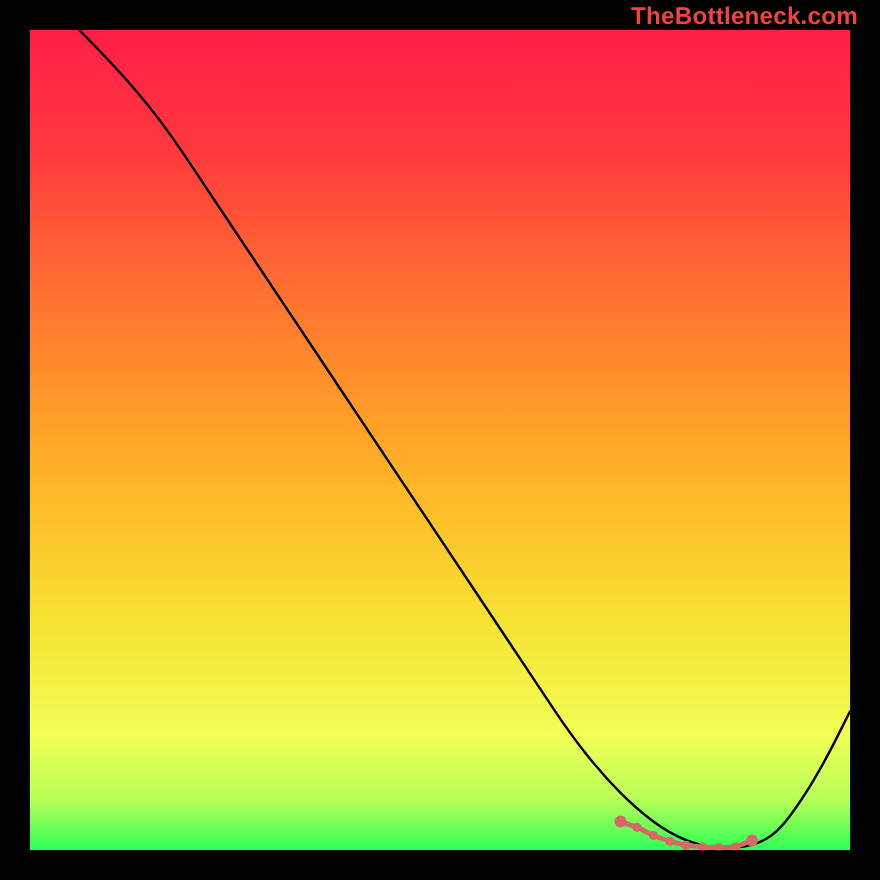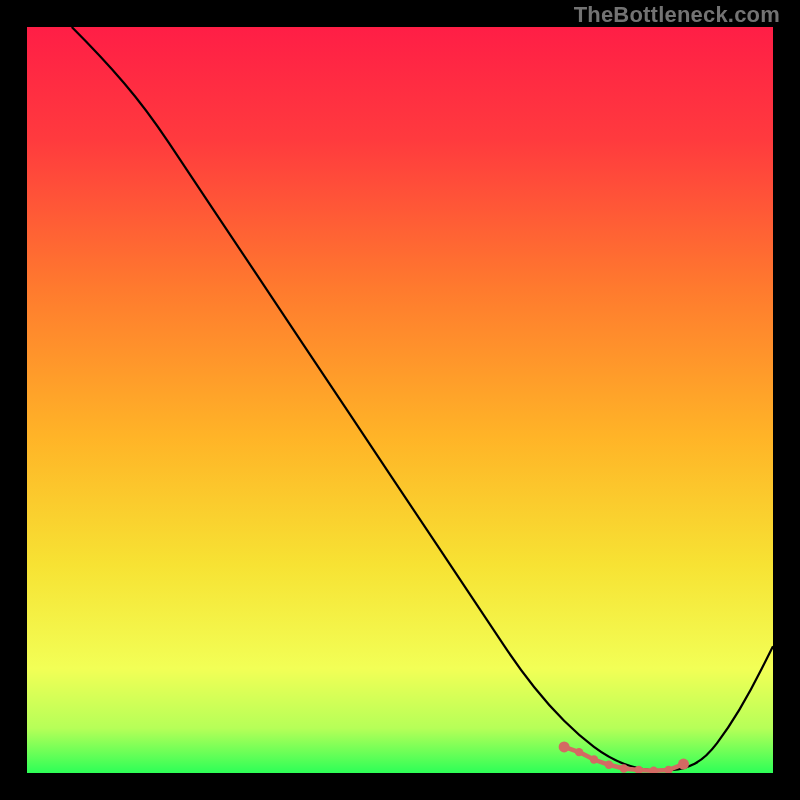--- a/index.html
+++ b/index.html
@@ -16,21 +16,21 @@
     top: 27px;
     left: 27px;
     width: 746px;
     height: 746px;
     background: #000;
   }
   .watermark {
     position: absolute;
     top: 2px;
     right: 20px;
-    color: #737373;
+    color: #ef4444;
     font-size: 22px;
     font-weight: bold;
     letter-spacing: 0.2px;
   }
   svg {
     display: block;
   }
   .curve {
     fill: none;
     stroke: #000;

